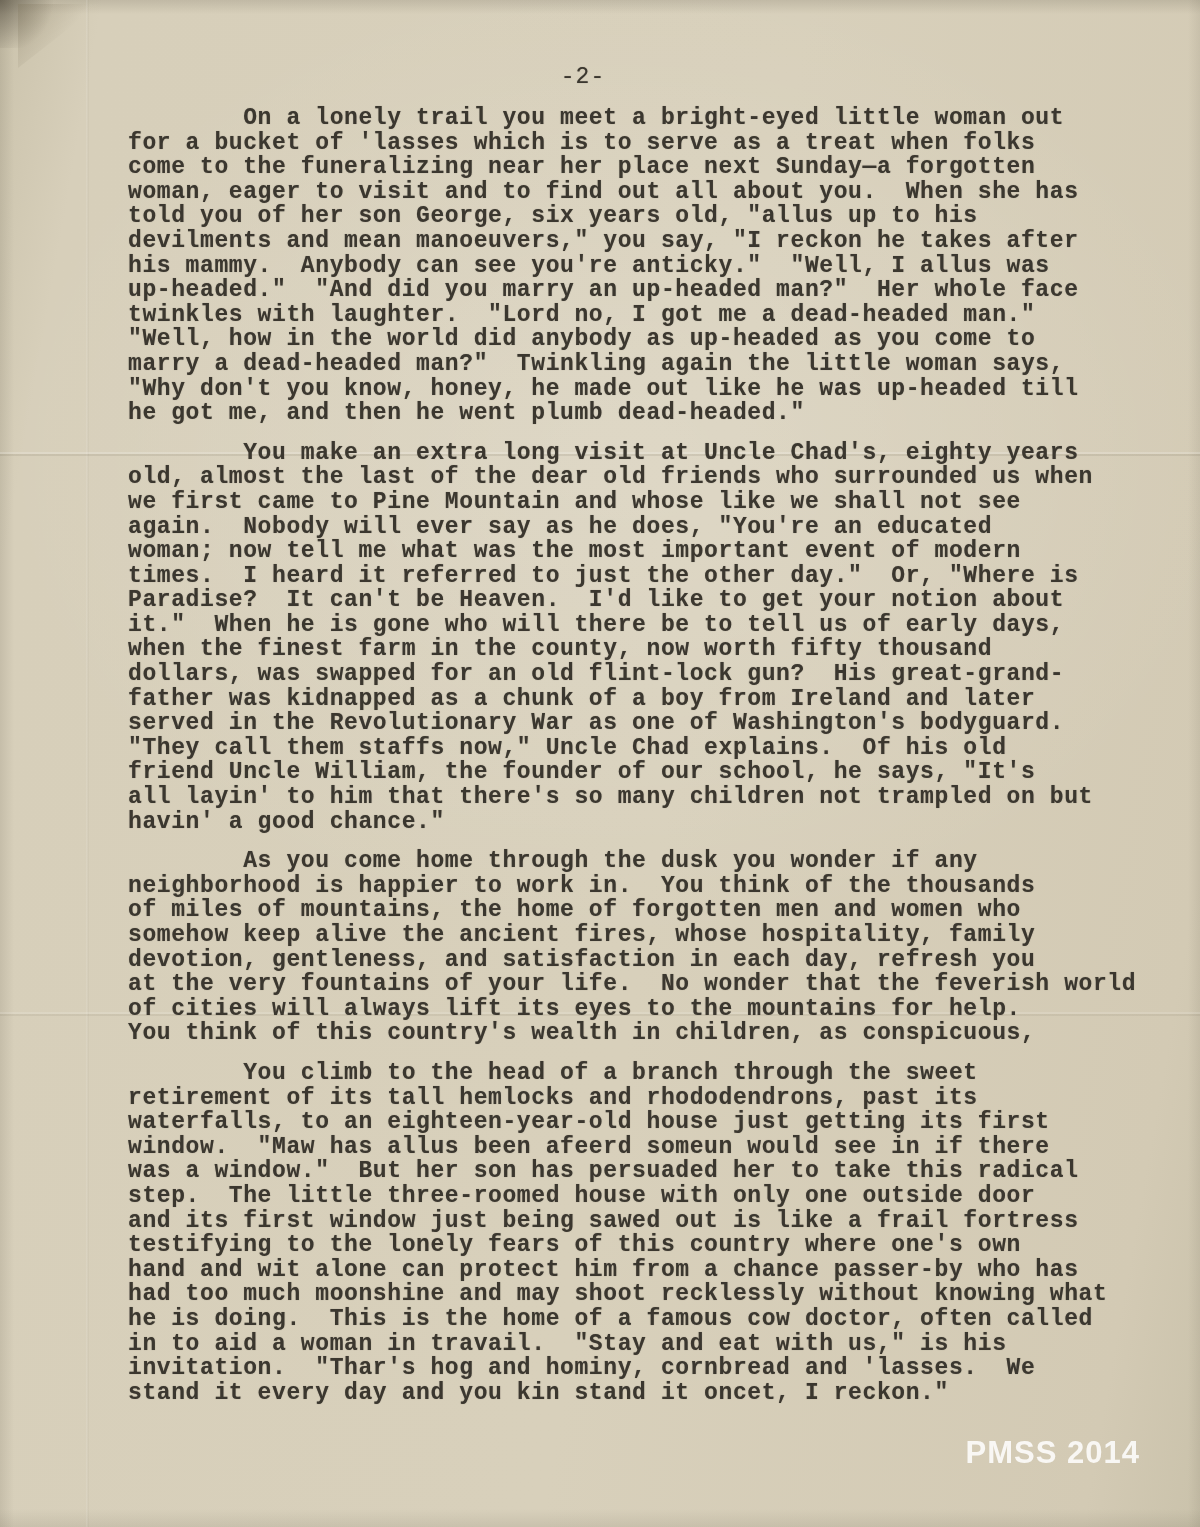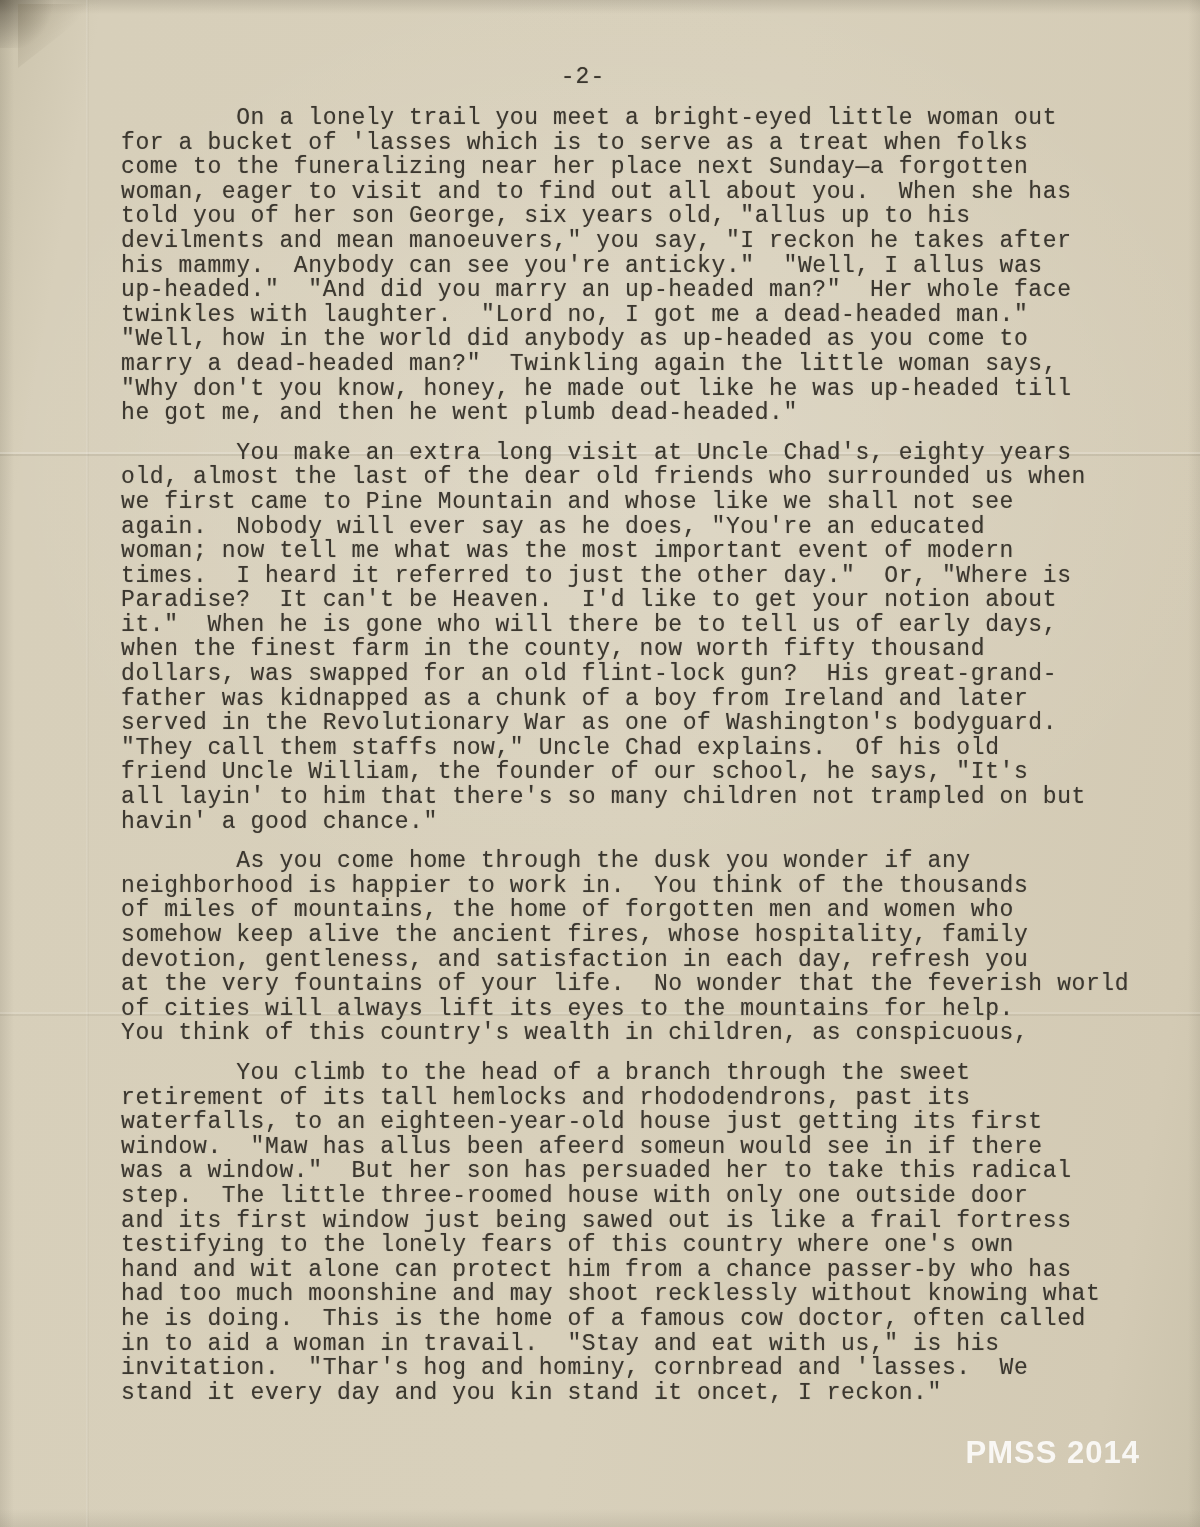--- a/index.html
+++ b/index.html
@@ -63,21 +63,22 @@
     left: 112px;
     right: 40px;
     color: #3b372f;
     font-size: 23px;
     line-height: 24.6px;
     letter-spacing: 0.6px;
     text-shadow: 0 0 1px rgba(59,55,47,0.42);
   }
   .para {
     white-space: pre;
-    margin: 0 0 15px 9px;
+    margin: 0 0 15px 16px;
+    font-weight: bold;
   }
   .watermark {
     position: absolute;
     right: 60px;
     bottom: 56px;
     font-family: "Liberation Sans", sans-serif;
     font-weight: 600;
     font-size: 31px;
     letter-spacing: 1px;
     color: rgba(255,255,255,0.85);

